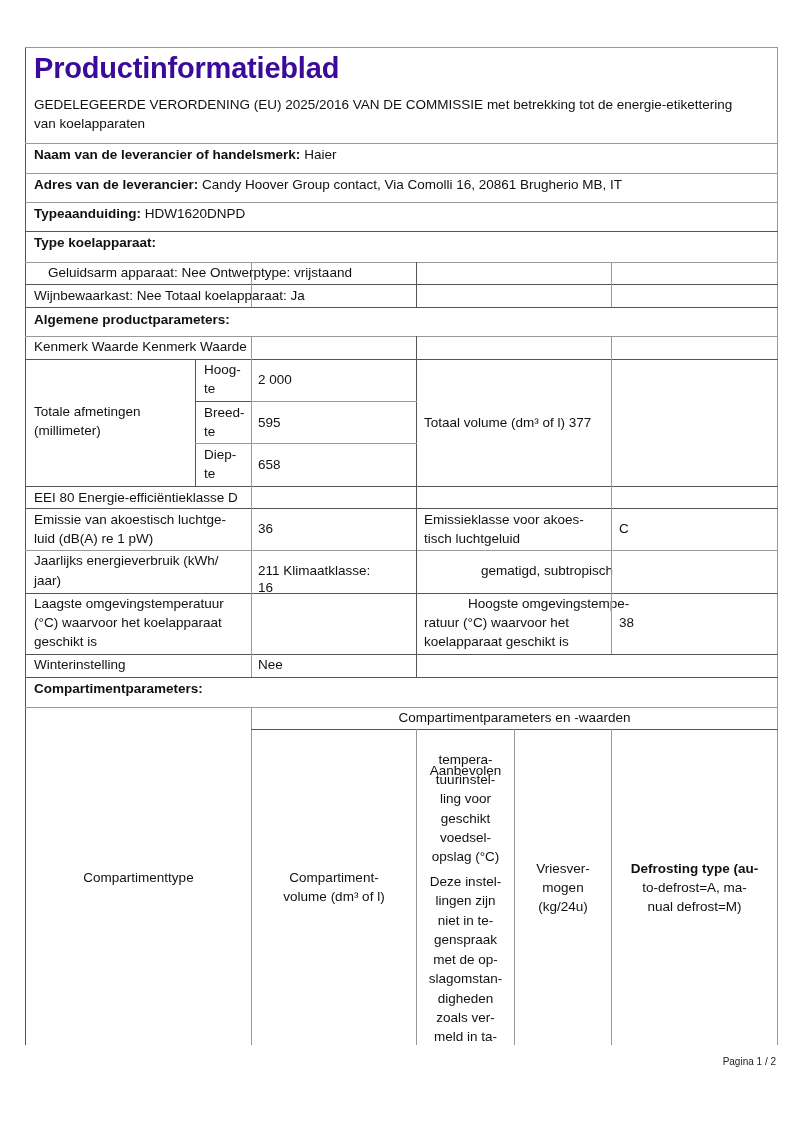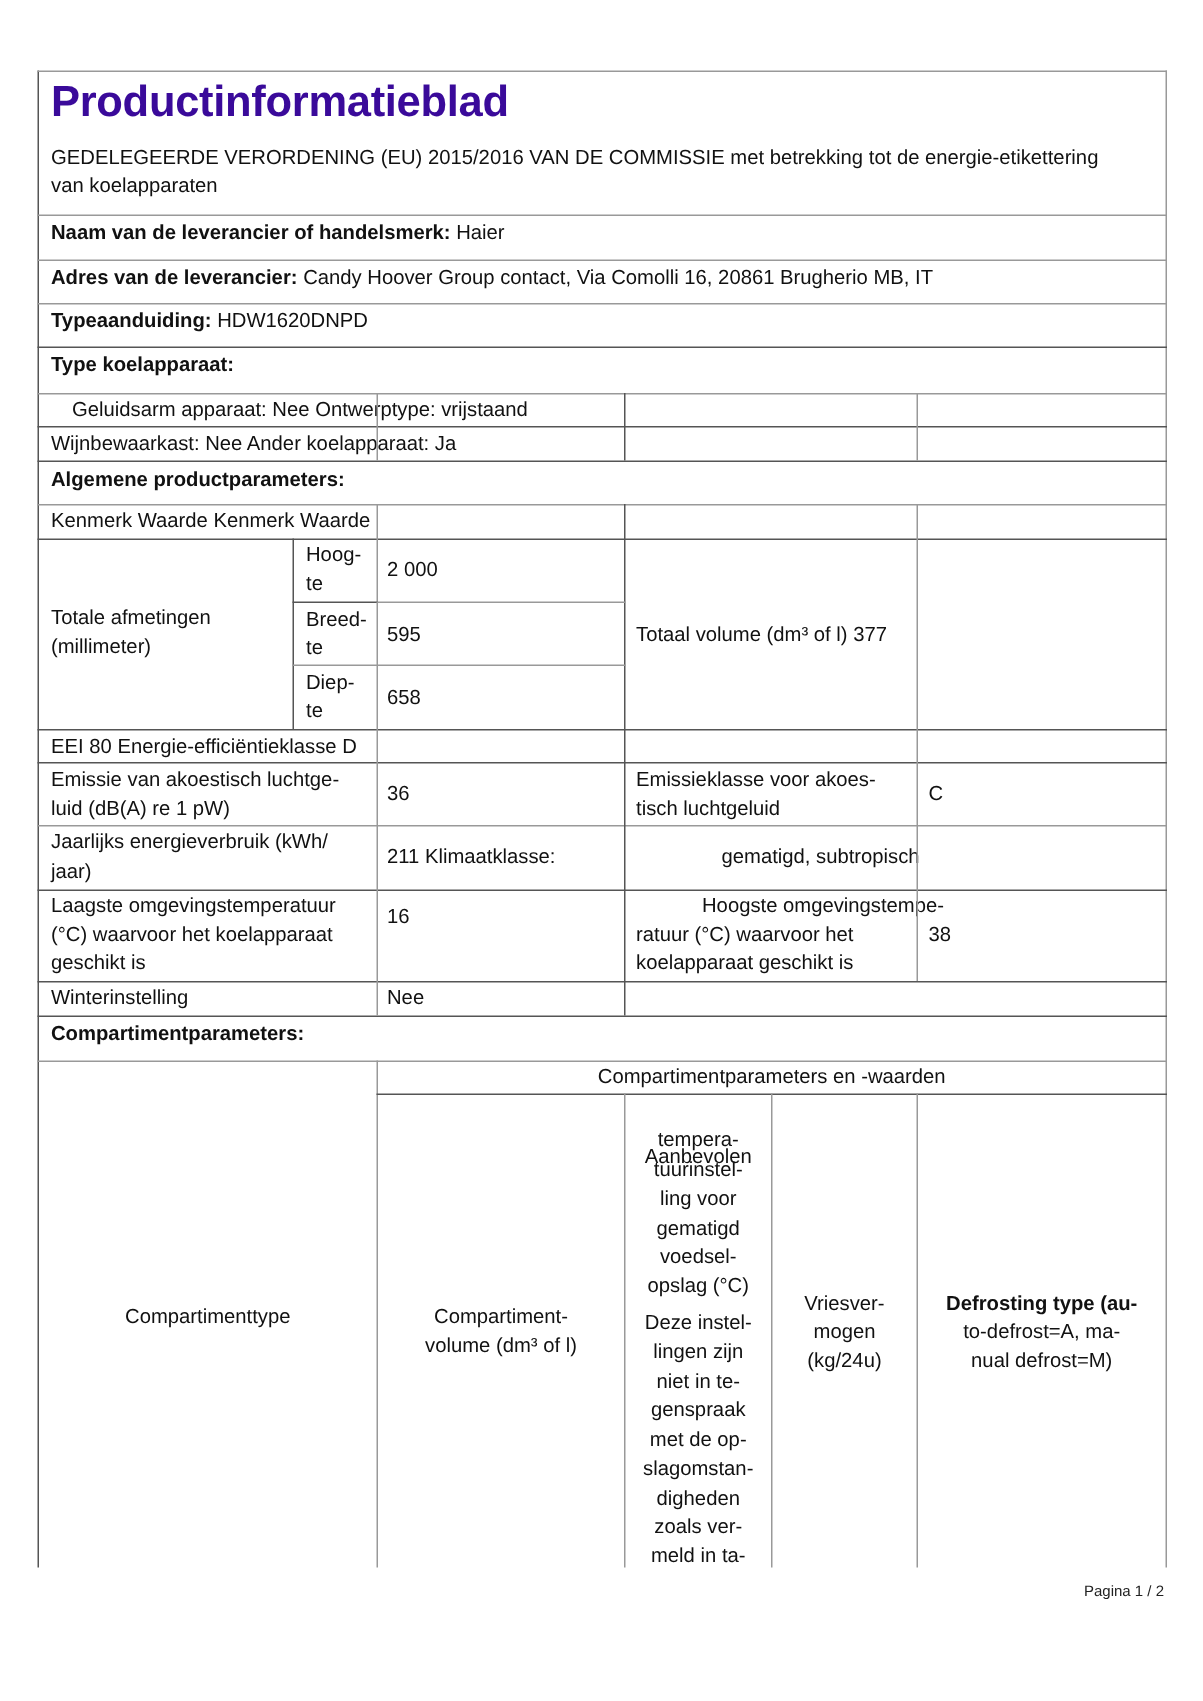--- a/index.html
+++ b/index.html
@@ -21,21 +21,21 @@
 </head>
 <body>
 
 <div class="page">
 
   <div class="vl" style="left:25px; top:47px; height:998px;"></div>
   <div class="vl light" style="left:777px; top:47px; height:998px;"></div>
   <div class="hl light" style="left:25px; top:47px; width:753px;"></div>
 
   <div class="title">Productinformatieblad</div>
-  <div class="txt" style="left:34px; top:95px;">GEDELEGEERDE VERORDENING (EU) 2015/2016 VAN DE COMMISSIE met betrekking tot de energie-etikettering</div>
+  <div class="txt" style="left:34px; top:95px;">GEDELEGEERDE VERORDENING (EU) 2025/2016 VAN DE COMMISSIE met betrekking tot de energie-etikettering</div>
   <div class="txt" style="left:34px; top:114px;">van koelapparaten</div>
 
   <div class="hl light" style="left:25px; top:143px; width:753px;"></div>
 
   <div class="txt" style="left:34px; top:145px;">
     <b>Naam van de leverancier of handelsmerk:</b>
     <span>Haier</span>
   </div>
   <div class="hl light" style="left:25px; top:173px; width:753px;"></div>
   <div class="txt" style="left:34px; top:175px;">
@@ -48,21 +48,21 @@
     <span>HDW1620DNPD</span>
   </div>
   <div class="hl" style="left:25px; top:231px; width:753px;"></div>
   <div class="txt" style="left:34px; top:233px;">
     <b>Type koelapparaat:</b>
   </div>
 
   <div class="hl light" style="left:25px; top:262px; width:753px;"></div>
   <div class="txt" style="left:48px; top:263px;">Geluidsarm apparaat: Nee Ontwerptype: vrijstaand</div>
   <div class="hl" style="left:25px; top:284px; width:753px;"></div>
-  <div class="txt" style="left:34px; top:286px;">Wijnbewaarkast: Nee Ander koelapparaat: Ja</div>
+  <div class="txt" style="left:34px; top:286px;">Wijnbewaarkast: Nee Totaal koelapparaat: Ja</div>
   <div class="hl" style="left:25px; top:307px; width:753px;"></div>
   <div class="vl light" style="left:251px; top:262px; height:45px;"></div>
   <div class="vl" style="left:416px; top:262px; height:45px;"></div>
   <div class="vl light" style="left:611px; top:262px; height:45px;"></div>
 
   <div class="txt" style="left:34px; top:310px;">
     <b>Algemene productparameters:</b>
   </div>
   <div class="hl light" style="left:25px; top:336px; width:753px;"></div>
   <div class="txt" style="left:34px; top:337px;">Kenmerk Waarde Kenmerk Waarde</div>
@@ -108,21 +108,21 @@
 
   <div class="txt" style="left:34px; top:551px;">Jaarlijks energieverbruik (kWh/</div>
   <div class="txt" style="left:34px; top:571px;">jaar)</div>
   <div class="txt" style="left:258px; top:561px;">211 Klimaatklasse:</div>
   <div class="txt" style="left:481px; top:561px;">gematigd, subtropisch</div>
   <div class="hl" style="left:25px; top:593px; width:753px;"></div>
 
   <div class="txt" style="left:34px; top:594px;">Laagste omgevingstemperatuur</div>
   <div class="txt" style="left:34px; top:613px;">(°C) waarvoor het koelapparaat</div>
   <div class="txt" style="left:34px; top:632px;">geschikt is</div>
-  <div class="txt" style="left:258px; top:601px;text-align:center;">16</div>
+  <div class="txt" style="left:258px; top:578px;text-align:center;">16</div>
   <div class="txt" style="left:424px; top:594px;margin-left:44px;">Hoogste omgevingstempe-</div>
   <div class="txt" style="left:424px; top:613px;">ratuur (°C) waarvoor het</div>
   <div class="txt" style="left:424px; top:632px;">koelapparaat geschikt is</div>
   <div class="txt" style="left:619px; top:613px;">38</div>
   <div class="hl" style="left:25px; top:654px; width:753px;"></div>
 
   <div class="txt" style="left:34px; top:655px;">Winterinstelling</div>
   <div class="txt" style="left:258px; top:655px;">Nee</div>
   <div class="hl" style="left:25px; top:677px; width:753px;"></div>
 
@@ -144,21 +144,21 @@
 
   <div class="txt ctr" style="left:26px; top:868px; width:225px;">Compartimenttype</div>
 
   <div class="txt ctr" style="left:252px; top:868px; width:164px;">Compartiment-</div>
   <div class="txt ctr" style="left:252px; top:887px; width:164px;">volume (dm³ of l)</div>
 
   <div class="txt ctr" style="left:417px; top:731px; width:97px;margin-top:30px;">Aanbevolen</div>
   <div class="txt ctr" style="left:417px; top:750px; width:97px;">tempera-</div>
   <div class="txt ctr" style="left:417px; top:770px; width:97px;">tuurinstel-</div>
   <div class="txt ctr" style="left:417px; top:789px; width:97px;">ling voor</div>
-  <div class="txt ctr" style="left:417px; top:809px; width:97px;">gematigd</div>
+  <div class="txt ctr" style="left:417px; top:809px; width:97px;">geschikt</div>
   <div class="txt ctr" style="left:417px; top:828px; width:97px;">voedsel-</div>
   <div class="txt ctr" style="left:417px; top:847px; width:97px;">opslag (°C)</div>
 
   <div class="txt ctr" style="left:417px; top:872px; width:97px;">Deze instel-</div>
   <div class="txt ctr" style="left:417px; top:891px; width:97px;">lingen zijn</div>
   <div class="txt ctr" style="left:417px; top:911px; width:97px;">niet in te-</div>
   <div class="txt ctr" style="left:417px; top:930px; width:97px;">genspraak</div>
   <div class="txt ctr" style="left:417px; top:950px; width:97px;">met de op-</div>
   <div class="txt ctr" style="left:417px; top:969px; width:97px;">slagomstan-</div>
   <div class="txt ctr" style="left:417px; top:989px; width:97px;">digheden</div>

